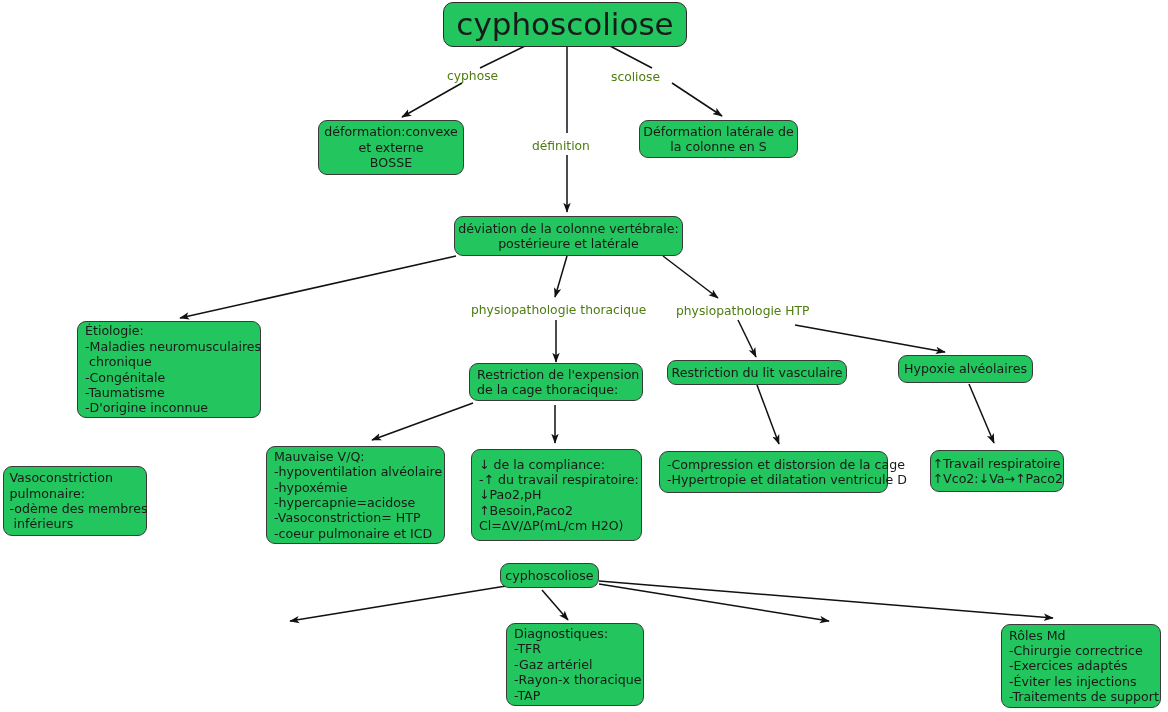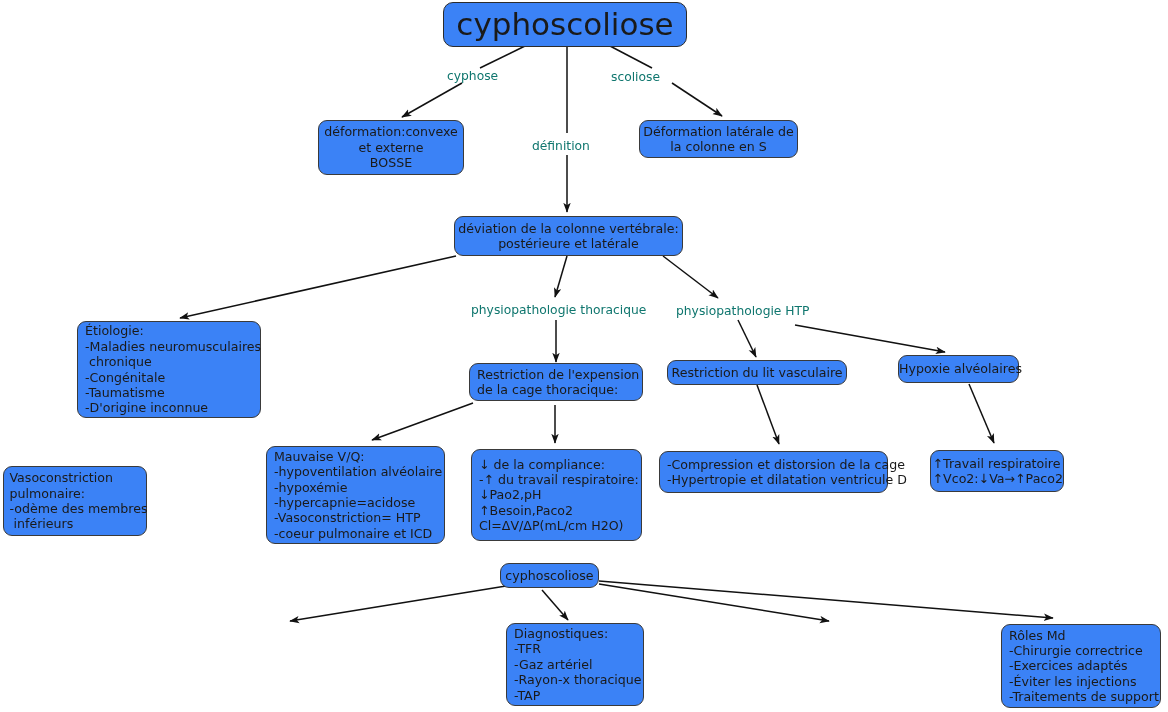--- a/index.html
+++ b/index.html
@@ -9,21 +9,21 @@
     background:#ffffff;
     font-family:"DejaVu Sans","Liberation Sans",sans-serif;
     position:relative;overflow:hidden;
     color:#1a1a1a;
   }
   #canvas{position:absolute;left:0;top:0;width:1168px;height:712px;}
   svg.edges{position:absolute;left:0;top:0;width:1168px;height:712px;pointer-events:none;}
   .node{
     position:absolute;
     box-sizing:border-box;
-    background:#3b82f6;
+    background:#22c55e;
     border:1px solid #3a3a3a;
     border-radius:9px;
     display:flex;
     align-items:center;
     line-height:1.22;
     white-space:pre;
   }
   .node.center{justify-content:center;text-align:center;}
   .node.left{justify-content:flex-start;text-align:left;}
   .node .txt{display:block;width:100%;}
@@ -31,21 +31,21 @@
   .root{
     font-size:31px;
     border-radius:10px;
     border:1px solid #2c2c2c;
     letter-spacing:0px;
   }
   .n13{font-size:12.6px;}
   .edge-label{
     position:absolute;
     font-size:12.3px;
-    color:#0f766e;
+    color:#4d7c0f;
     white-space:nowrap;
   }
 </style>
 </head>
 <body>
 
 <div id="canvas">
 
   <svg class="edges" viewBox="0 0 1168 712">
     <defs>
@@ -132,21 +132,21 @@
 
   <div class="node left n13" style="left:469px;top:363px;width:174px;height:38px;">
     <span class="txt">Restriction de l'expension
 de la cage thoracique:</span>
   </div>
 
   <div class="node center n13" style="left:667px;top:360px;width:180px;height:25px;">
     <span class="txt">Restriction du lit vasculaire</span>
   </div>
 
-  <div class="node center n13" style="left:898px;top:355px;width:121px;height:28px;">
+  <div class="node center n13" style="left:898px;top:355px;width:135px;height:28px;">
     <span class="txt">Hypoxie alvéolaires</span>
   </div>
 
   <div class="node left n13" style="left:3px;top:466px;width:144px;height:70px;justify-content:center;">
     <span class="txt">Vasoconstriction
 pulmonaire:
 -odème des membres
  inférieurs</span>
   </div>
 

